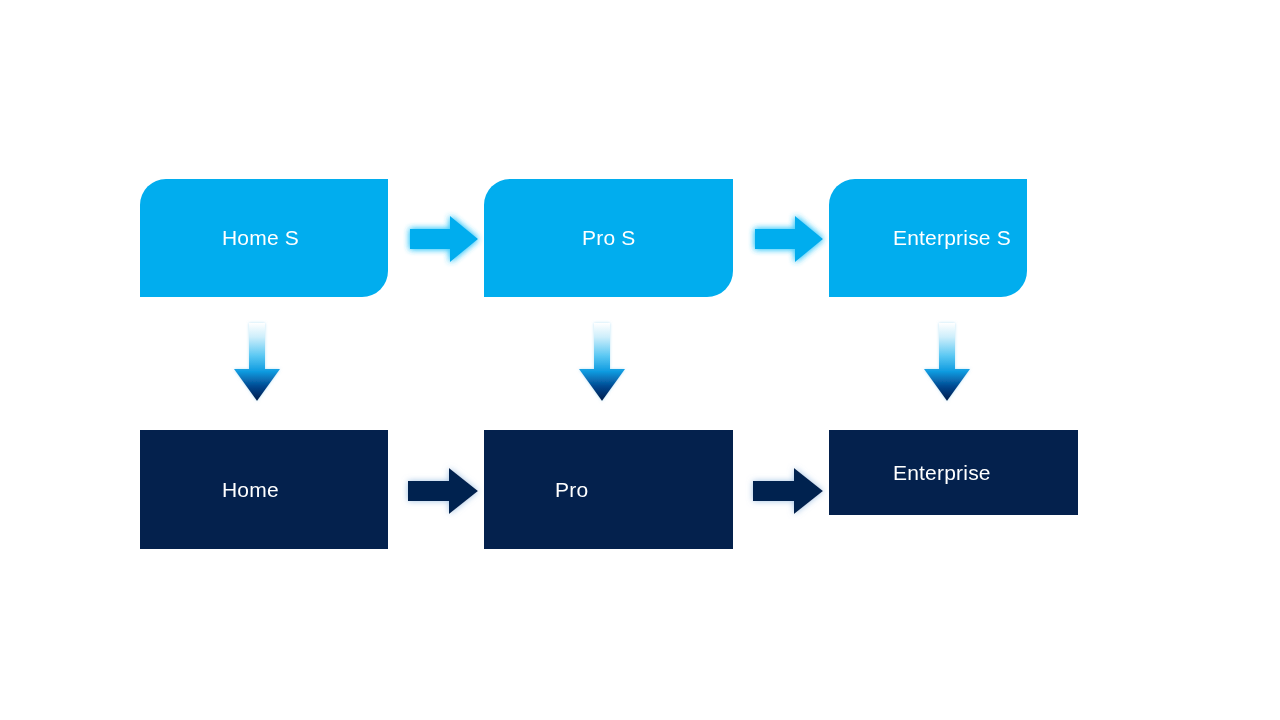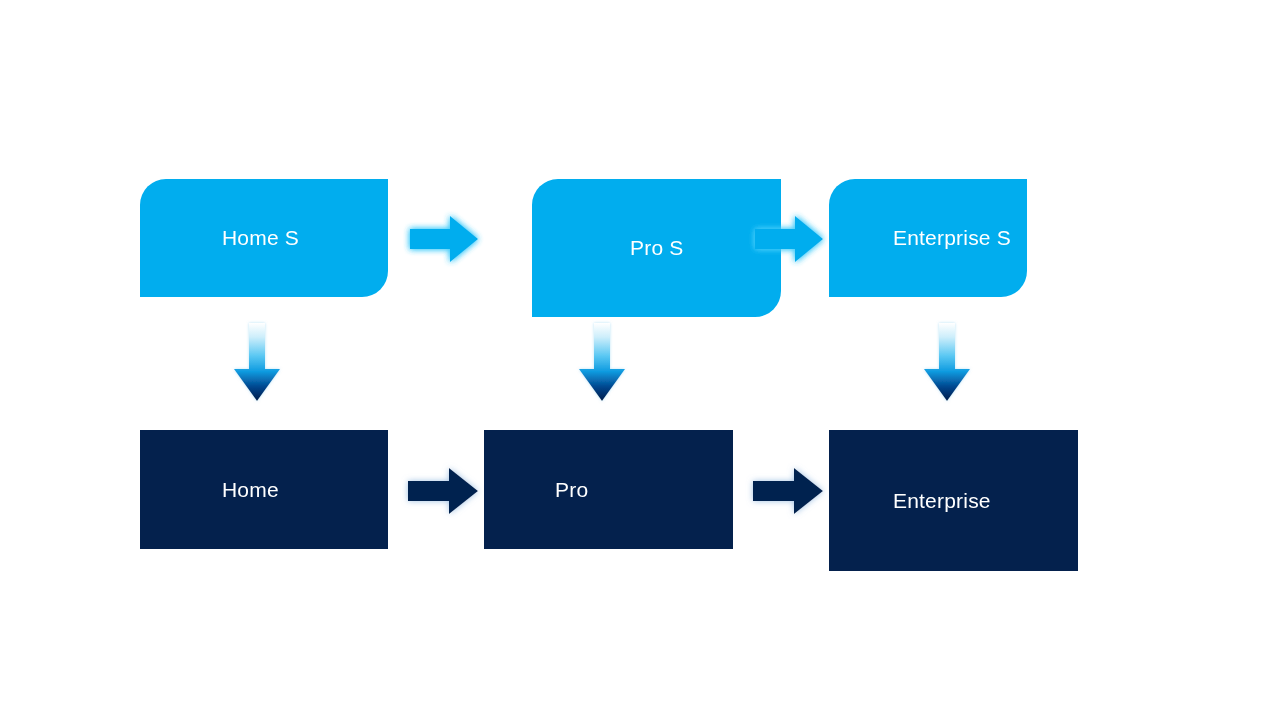--- a/index.html
+++ b/index.html
@@ -54,27 +54,27 @@
   }
 
   
   .arrow {
     position: absolute;
   }
   .arrow svg { display: block; overflow: visible; }
 
   
   #svc-home       { left: 140px; top: 167px; width: 248px; height: 118px; }
-  #svc-pro        { left: 484px; top: 167px; width: 249px; height: 138px; margin-left: 48px; }
+  #svc-pro        { left: 484px; top: 167px; width: 249px; height: 118px; }
   #svc-enterprise { left: 829px; top: 167px; width: 198px; height: 118px; }
 
   
   #box-home       { left: 140px; top: 418px; width: 248px; height: 119px; }
   #box-pro        { left: 484px; top: 418px; width: 249px; height: 119px; }
-  #box-enterprise { left: 829px; top: 418px; width: 249px; height: 141px; }
+  #box-enterprise { left: 829px; top: 418px; width: 249px; height: 85px; }
 
   
   #svc-home       .node-label { margin-left: 82px; }
   #svc-pro        .node-label { margin-left: 98px; }
   #svc-enterprise .node-label { margin-left: 64px; }
   #box-home       .node-label { margin-left: 82px; }
   #box-pro        .node-label { margin-left: 71px; }
   #box-enterprise .node-label { margin-left: 64px; }
 
   

